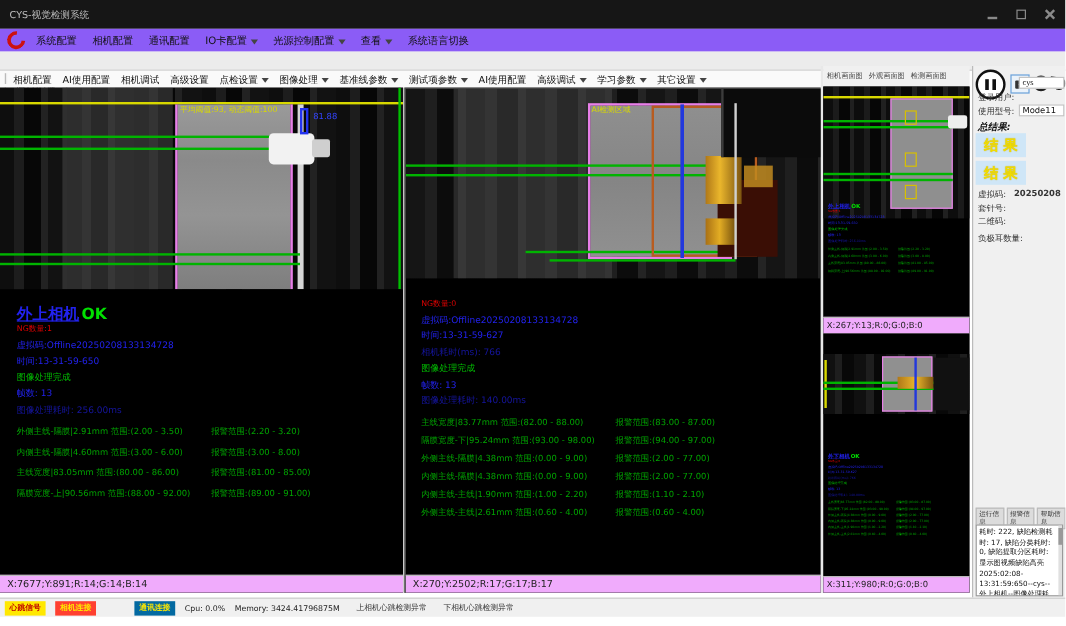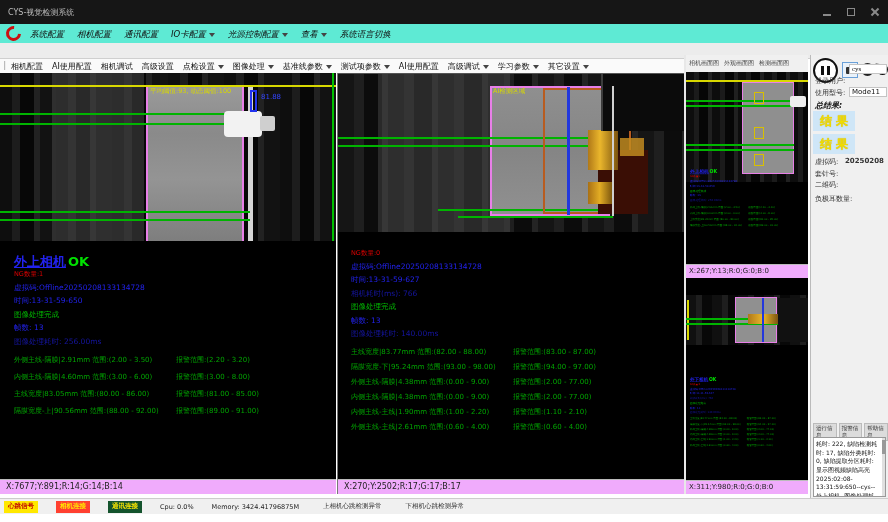--- a/index.html
+++ b/index.html
@@ -11,21 +11,21 @@
   .titlebar {position:absolute;left:0;top:0;width:888px;height:24px;background:#161616;}
   .title {position:absolute;left:8px;top:7px;font-size:8px;color:#bdbdbd;}
   .winctrls {position:absolute;right:6px;top:6px;display:flex;gap:10px;}
   .winctrl {width:14px;height:12px;position:relative;cursor:pointer;}
   .ic-min {position:absolute;left:3px;top:8px;width:8px;height:2px;background:#8a8a8a;}
   .ic-max {position:absolute;left:3px;top:2px;width:8px;height:8px;border:1px solid #8a8a8a;}
   .x1,.x2 {position:absolute;left:2px;top:5px;width:10px;height:2px;background:#8a8a8a;}
   .x1 {transform:rotate(45deg);} .x2 {transform:rotate(-45deg);}
 
   
-  .menubar {position:absolute;left:0;top:24px;width:888px;height:19px;background:#5eead4;font-style:italic;}
+  .menubar {position:absolute;left:0;top:24px;width:888px;height:19px;background:#8b5cf6;}
   .logo {position:absolute;left:6px;top:26px;width:15px;height:15px;border:3px solid #cc1111;
          border-right-color:transparent;border-radius:50%;transform:rotate(-40deg);}
   .menu-items {position:absolute;left:30px;top:5px;display:flex;gap:13px;}
   .mitem {font-size:8.5px;color:#111;cursor:pointer;white-space:nowrap;display:flex;align-items:center;}
   .dd {display:inline-block;margin-left:3px;width:0;height:0;border-left:3px solid transparent;
        border-right:3px solid transparent;border-top:4px solid #444;}
   .tabrow {position:absolute;left:0;top:43px;width:888px;height:16px;background:#ececec;
            border-bottom:1px solid #cfcfcf;}
   .tab {position:absolute;left:4px;top:1px;height:15px;padding:0 8px;background:#fff;
         border:1px solid #b5b5b5;border-bottom:none;font-size:8.5px;line-height:15px;color:#111;cursor:pointer;margin-top:20px;}
@@ -149,25 +149,25 @@
            text-shadow:0 0 1px #c8a800;}
   .logtabs {position:absolute;left:2px;top:368px;display:flex;gap:2px;}
   .logtab {font-size:5.5px;color:#333;background:#dcdcdc;border:1px solid #bbb;padding:1px 2px;cursor:pointer;}
   .logbox {position:absolute;left:2px;top:382px;width:73px;height:60px;background:#fff;border:1px solid #999;
            font-size:6px;line-height:1.45;color:#111;padding:2px 5px 2px 2px;overflow:hidden;}
   .logscroll {position:absolute;right:3px;top:383px;width:3px;height:58px;background:#e0e0e0;}
   .logthumb {position:absolute;left:0;top:2px;width:3px;height:14px;background:#999;cursor:pointer;}
 
   
   .bstatus {position:absolute;left:0;top:498px;width:888px;height:16px;background:#f0f0f0;
-            border-top:1px solid #ccc;display:flex;align-items:center;gap:18px;padding-left:4px;}
+            border-top:1px solid #ccc;display:flex;align-items:center;gap:8px;padding-left:4px;}
   .badge {font-size:6.5px;padding:1.5px 4px;font-weight:bold;}
   .badge.b1 {background:#ffe800;color:#c00000;}
   .badge.b2 {background:#ff4030;color:#ffe800;}
-  .badge.b3 {background:#14532d;color:#ffe800;}
+  .badge.b3 {background:#0369a1;color:#ffe800;margin-left:24px;}
   .binfo {font-size:6.5px;color:#222;white-space:nowrap;}
   .bwarn {font-size:6.5px;color:#333;white-space:nowrap;margin-left:6px;}
 </style>
 </head>
 <body>
 
 <div class="app">
 
   <div class="titlebar">
     <span class="title">CYS-视觉检测系统</span>

